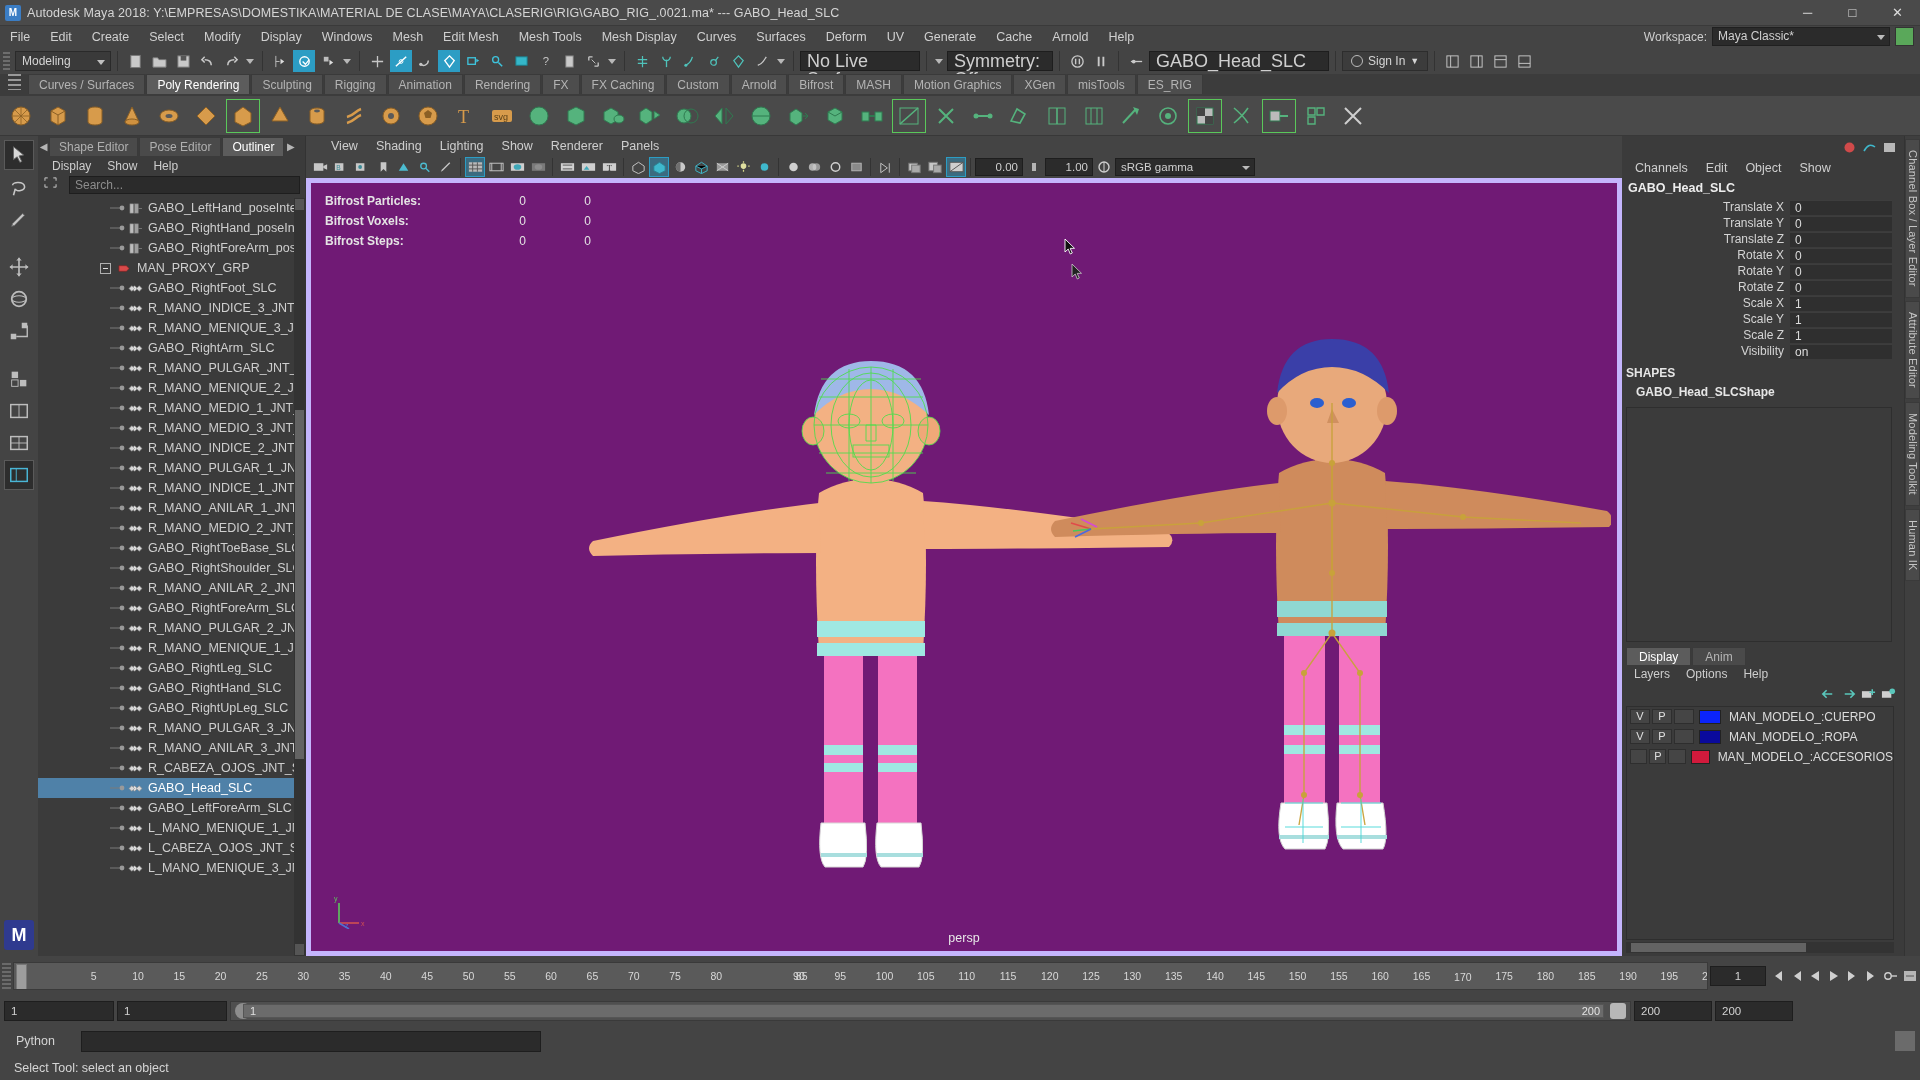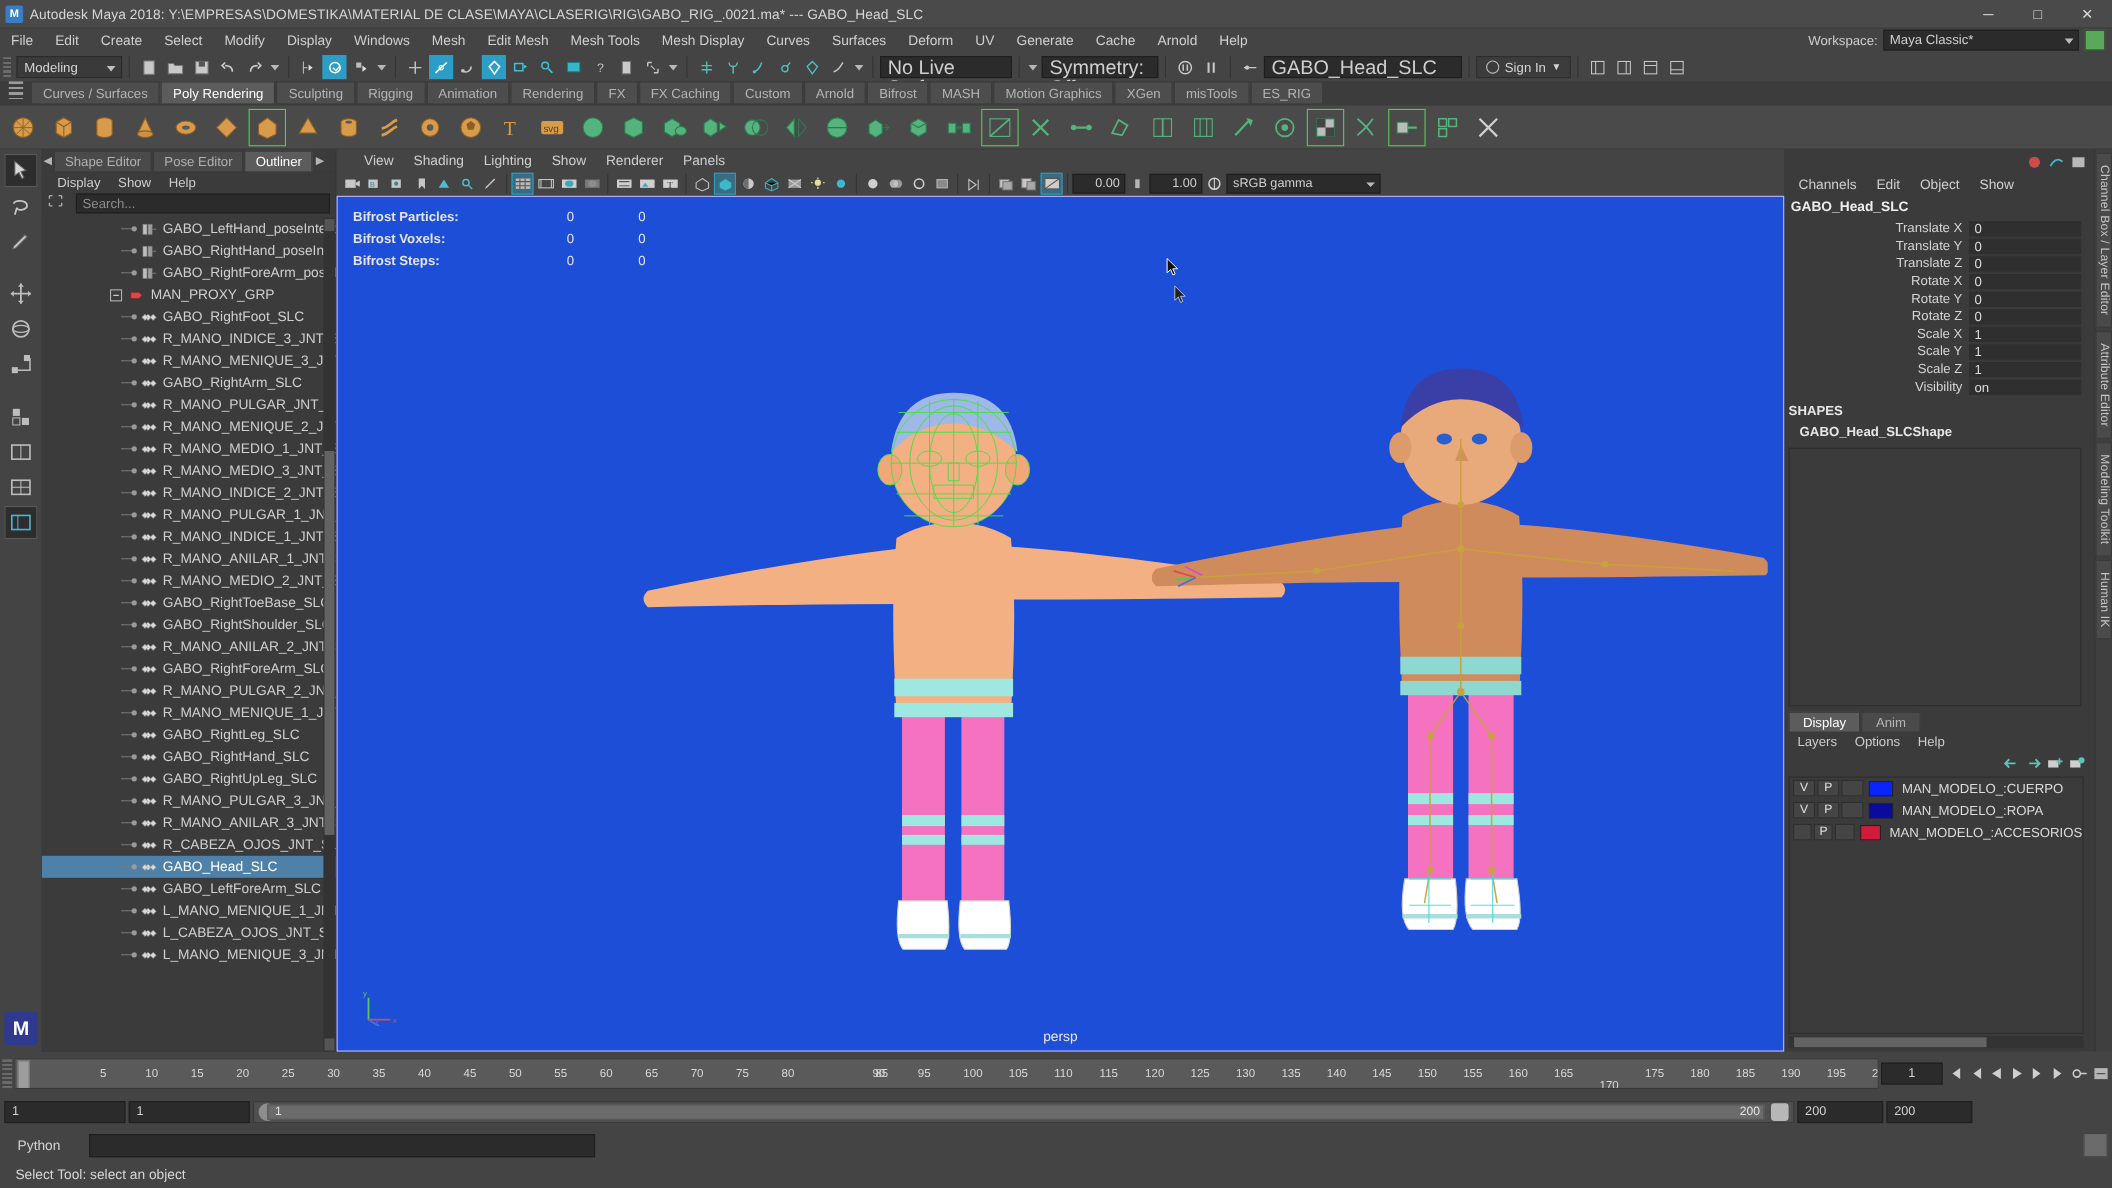--- a/index.html
+++ b/index.html
@@ -121,22 +121,22 @@
   .vbtn { width:20px; height:20px; display:flex; align-items:center; justify-content:center;
     border:1px solid transparent;}
   .vbtn.on { border-color:#2c9dc4; background:#3b6b80; }
   .vsep { width:1px; height:18px; background:#333; margin:0 3px;}
   .vfield { height:18px; background:#2b2b2b; border:1px solid #1e1e1e; font-size:11.5px;
     color:#cfcfcf; line-height:16px; text-align:right; padding:0 4px; }
   .vselect { height:18px; background:#2b2b2b; border:1px solid #1e1e1e; font-size:11.5px;
     color:#cfcfcf; line-height:16px; padding:0 14px 0 5px; position:relative; width:140px;}
   .vselect::after { content:''; position:absolute; right:4px; top:7px; border-left:4px solid transparent;
     border-right:4px solid transparent; border-top:4px solid #bbb; }
-  .viewport { flex:1; background:#1d4ed8; position:relative; overflow:hidden;
-    border:1px solid #c4b5fd; }
+  .viewport { flex:1; background:#701a75; position:relative; overflow:hidden;
+    border:5px solid #c4b5fd; }
   .hud { position:absolute; left:14px; top:8px; font-size:12px; color:#e4e4e4; font-weight:bold;}
   .hud-row { display:flex; height:20px; align-items:center;}
   .hud-lab { width:165px; }
   .hud-v1 { width:65px; text-align:center; font-weight:normal;}
   .hud-v2 { width:65px; text-align:center; font-weight:normal;}
   .vp-label { position:absolute; left:50%; transform:translateX(-50%); bottom:6px;
     font-size:12.5px; color:#e8e8e8; }
   .axis { position:absolute; left:22px; bottom:22px; width:38px; height:38px; }
   .cursor-arrow { position:absolute; width:12px; height:18px; }
 
@@ -1697,21 +1697,21 @@
         <div class="ts-tick" style="left: 60.66%; top: 7px;">120</div>
         <div class="ts-tick" style="left: 63.1%; top: 7px;">125</div>
         <div class="ts-tick" style="left: 65.54%; top: 7px;">130</div>
         <div class="ts-tick" style="left: 67.98%; top: 7px;">135</div>
         <div class="ts-tick" style="left: 70.42%; top: 7px;">140</div>
         <div class="ts-tick" style="left: 72.86%; top: 7px;">145</div>
         <div class="ts-tick" style="left: 75.3%; top: 7px;">150</div>
         <div class="ts-tick" style="left: 77.74%; top: 7px;">155</div>
         <div class="ts-tick" style="left: 80.18%; top: 7px;">160</div>
         <div class="ts-tick" style="left: 82.62%; top: 7px;">165</div>
-        <div class="ts-tick" style="left: 85.06%; top: 18px; text-align: right;">170</div>
+        <div class="ts-tick" style="left: 85.06%; top: 8px; text-align: right;">170</div>
         <div class="ts-tick" style="left: 87.5%; top: 7px;">175</div>
         <div class="ts-tick" style="left: 89.94%; top: 7px;">180</div>
         <div class="ts-tick" style="left: 92.38%; top: 7px;">185</div>
         <div class="ts-tick" style="left: 94.82%; top: 7px;">190</div>
         <div class="ts-tick" style="left: 97.26%; top: 7px;">195</div>
         <div class="ts-tick" style="left: 99.7%; top: 7px;">200</div>
       </div>
     <div class="ts-fieldwrap">
       <div class="ts-num">1</div>
       <div class="ts-pbtn">

